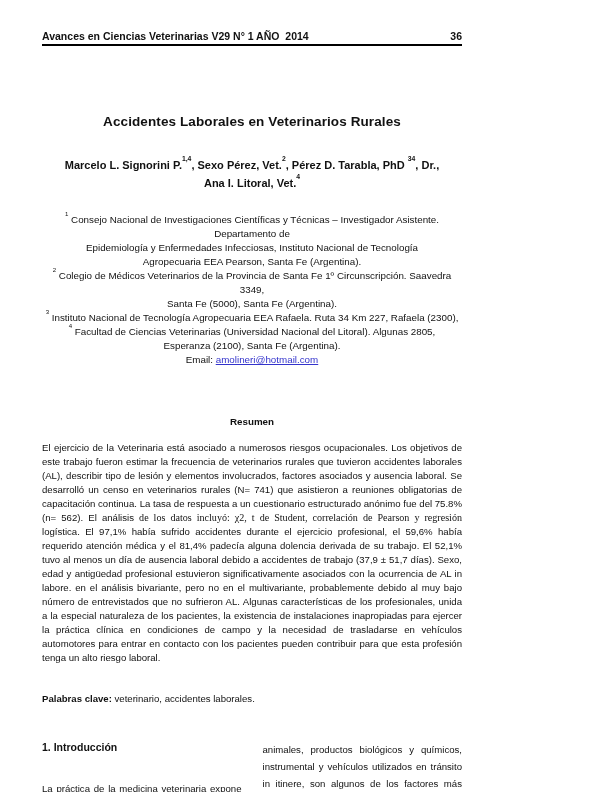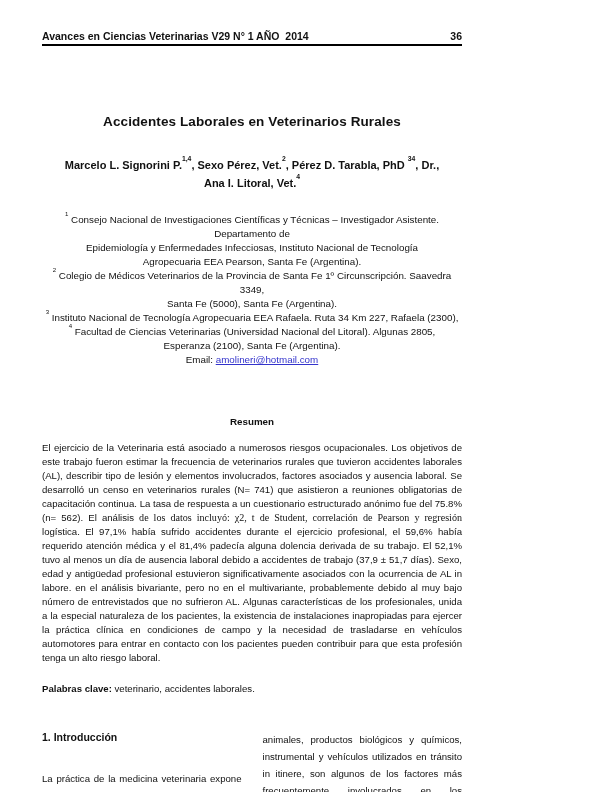--- a/index.html
+++ b/index.html
@@ -49,21 +49,21 @@
     font-size: 9.8px; font-weight: bold;
   }
   .abstract-body {
     margin-top: 14px;
     font-size: 9.6px;
     line-height: 14px;
     text-align: justify;
   }
   .serif-seg { font-family: "Liberation Serif", "DejaVu Serif", serif; font-size: 10.1px; }
   .keywords {
-    margin-top: 17px;
+    margin-top: 27px;
     font-size: 9.6px;
     line-height: 13.6px;
   }
   .keywords .kw-label { font-weight: bold; }
   .intro-columns {
     margin-top: 35px;
     display: flex;
     gap: 21px;
   }
   .col { flex: 1 1 0; min-width: 0; }

